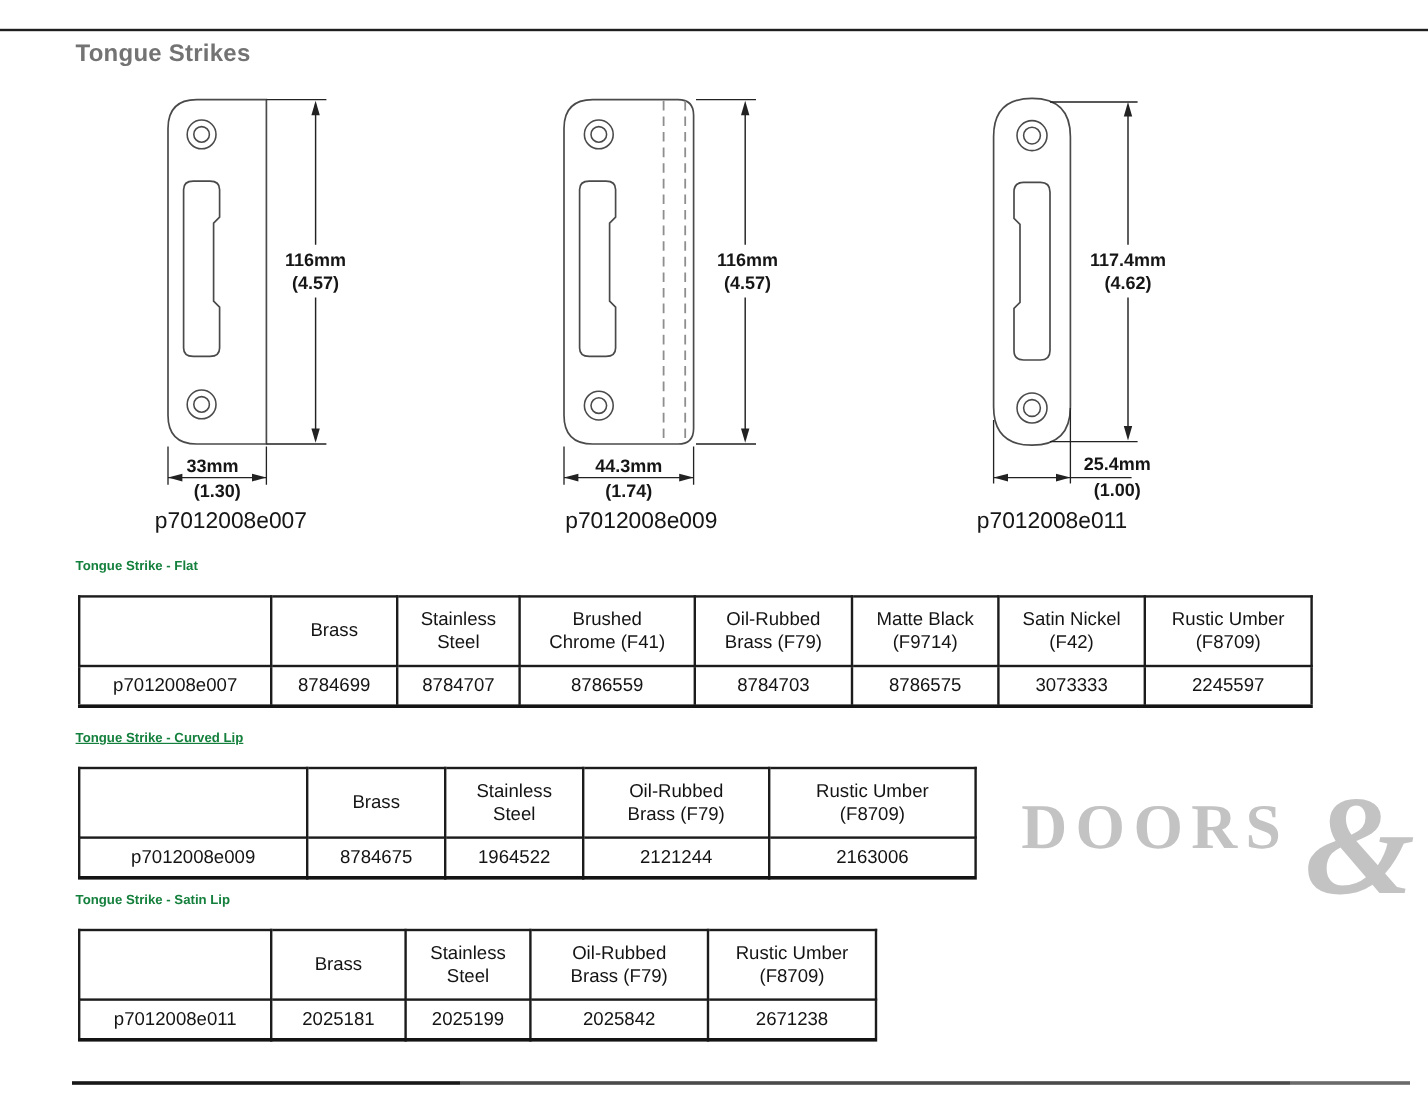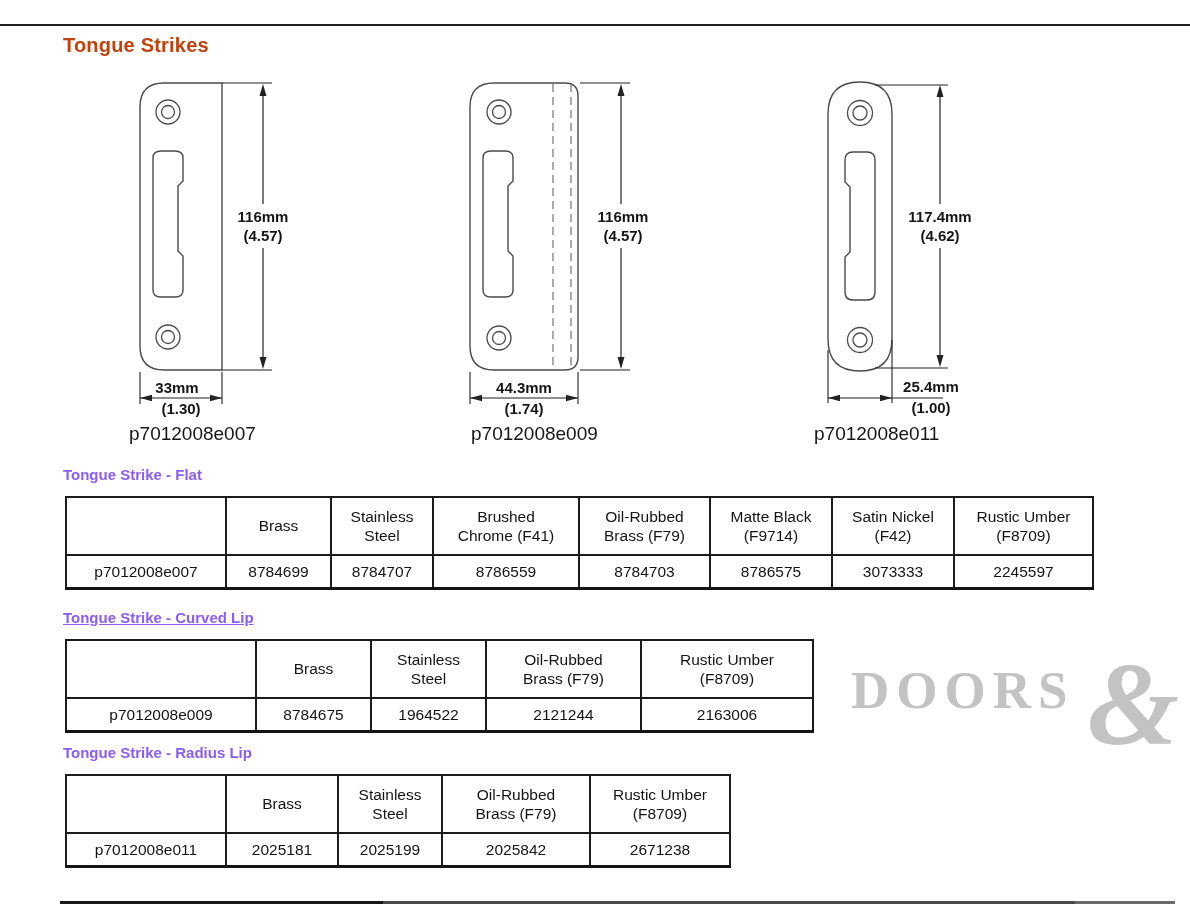--- a/index.html
+++ b/index.html
@@ -7,27 +7,27 @@
     width:1190px;height:917px;position:relative;overflow:hidden;
     background:#ffffff;
     font-family:"Liberation Sans", sans-serif;
     color:#1a1a1a;
   }
   .top-rule{position:absolute;left:0;top:24px;width:1190px;height:2px;background:#1f1f1f;}
   .bottom-rule{position:absolute;left:60px;top:901px;width:1115px;height:3px;
     background:linear-gradient(to right,#181818 0%,#181818 29%,#4a4a4a 29%,#4a4a4a 91%,#6a6a6a 91%,#6a6a6a 100%);}
   .page-title{
     position:absolute;left:63px;top:34px;margin:0;
-    font-size:20px;font-weight:bold;color:#c2410c;letter-spacing:.2px;
+    font-size:20px;font-weight:bold;color:#737373;letter-spacing:.2px;
   }
   .diagram-svg{position:absolute;left:0;top:0;}
   .dim-text{font-family:"Liberation Sans", sans-serif;font-size:15px;font-weight:bold;fill:#161616;}
   .part-text{font-family:"Liberation Sans", sans-serif;font-size:19px;fill:#161616;}
   .section-title{
-    position:absolute;margin:0;font-size:15px;font-weight:bold;color:#8b5cf6;
+    position:absolute;margin:0;font-size:11px;font-weight:bold;color:#15803d;
   }
   table.parts{
     position:absolute;border-collapse:collapse;table-layout:fixed;
     background:#fff;border-bottom:3px solid #141414;
   }
   table.parts th, table.parts td{
     border:2px solid #1c1c1c;text-align:center;vertical-align:middle;
     font-size:15.5px;color:#141414;padding:2px 4px;overflow:hidden;
   }
   table.parts th{font-weight:normal;white-space:pre-line;line-height:1.25;height:52px;}
@@ -199,21 +199,21 @@
     <tr>
       <td>p7012008e009</td>
       <td>8784675</td>
       <td>1964522</td>
       <td>2121244</td>
       <td>2163006</td>
     </tr>
   </tbody>
 </table>
 
-<h2 class="section-title" style="left:63px;top:744px;">Tongue Strike - Radius Lip</h2>
+<h2 class="section-title" style="left:63px;top:744px;">Tongue Strike - Satin Lip</h2>
 <table class="parts" style="left:65px;top:774px;width:664px;">
   <colgroup>
     <col style="width:160px">
       <col style="width:112px">
       <col style="width:104px">
       <col style="width:148px">
       <col style="width:140px">
   </colgroup>
   <thead>
     <tr>

